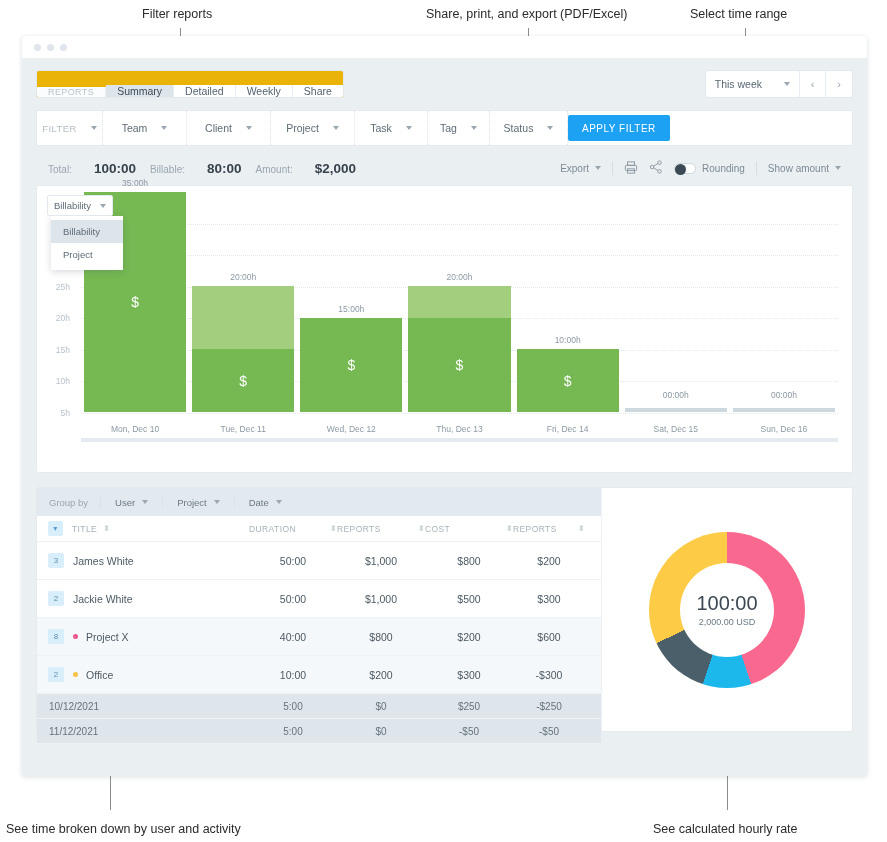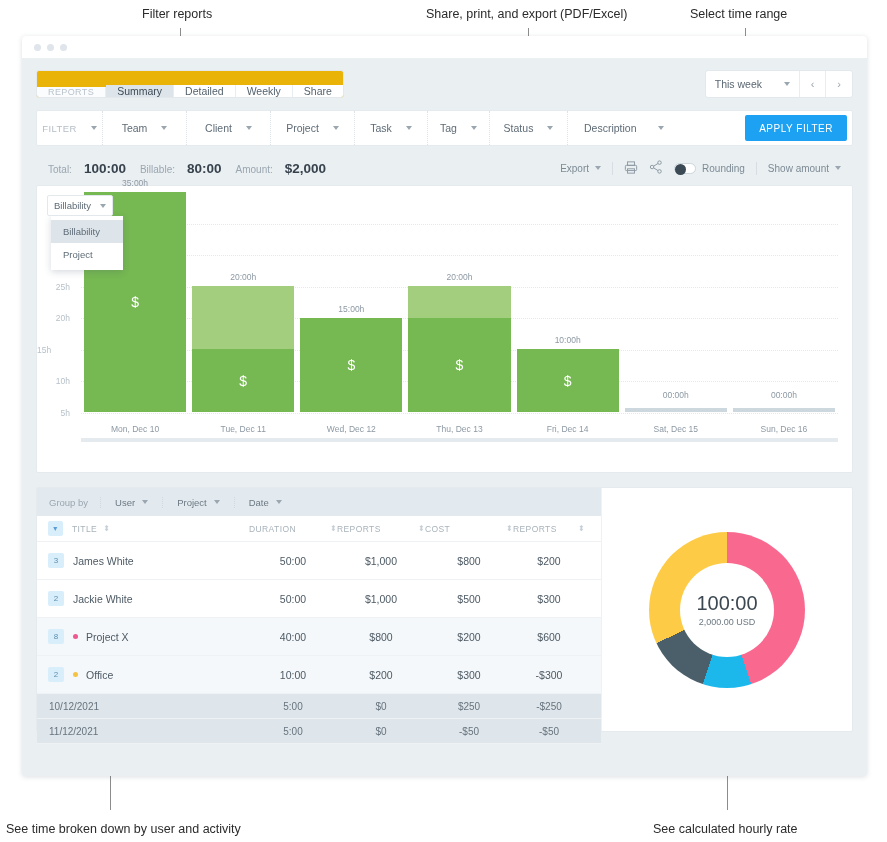--- a/index.html
+++ b/index.html
@@ -155,21 +155,21 @@
     margin: 9px 14px 0;
     height: 26px;
     display: flex;
     align-items: center;
     gap: 14px;
     padding-left: 12px;
     font-size: 10px;
     color: #9aa6b0;
   }
   .summary b { font-size: 13.5px; color: #37424c; font-weight: bold; }
-  .sumgroup { display: flex; align-items: baseline; gap: 12px; }
+  .sumgroup { display: flex; align-items: baseline; gap: 22px; }
 
   .tools {
     margin-left: auto;
     display: flex;
     align-items: center;
     gap: 11px;
     font-size: 10px;
     color: #7d8b95;
     padding-right: 12px;
   }
@@ -460,24 +460,20 @@
       <span>Task</span>
       <span class="caret"></span>
     </div>
     <div class="fcell" style="width:62px;">
       <span>Tag</span>
       <span class="caret"></span>
     </div>
     <div class="fcell" style="width:78px;">
       <span>Status</span>
       <span class="caret"></span>
-    </div>
-    <div class="fcell desc">
-      <span>Description</span>
-      <span class="caret" style="margin-left:7px;"></span>
     </div>
     <div class="applybtn">APPLY FILTER</div>
   </div>
 
   <div class="summary">
     <div class="sumgroup">
       <span>Total:</span>
       <b>100:00</b>
     </div>
     <div class="sumgroup">
@@ -533,21 +529,21 @@
       <div>Project</div>
     </div>
 
     <div class="plot">
       <div id="gridlines">
           <div class="gridline" style="top: 188.571px; left: 44px; right: 8px;"></div>
           <div class="ylabel" style="position: absolute; left: 0px; width: 40px; text-align: right; top: 188.571px; right: auto;">5h</div>
           <div class="gridline" style="top: 157.143px; left: 44px; right: 8px;"></div>
           <div class="ylabel" style="position: absolute; left: 0px; width: 40px; text-align: right; top: 157.143px; right: auto;">10h</div>
           <div class="gridline" style="top: 125.714px; left: 44px; right: 8px;"></div>
-          <div class="ylabel" style="position: absolute; left: 0px; width: 40px; top: 125.714px; right: auto;">15h</div>
+          <div class="ylabel" style="position: absolute; left: 0px; width: 40px; text-align: right; top: 125.714px; right: auto;">15h</div>
           <div class="gridline" style="top: 94.2857px; left: 44px; right: 8px;"></div>
           <div class="ylabel" style="position: absolute; left: 0px; width: 40px; text-align: right; top: 94.2857px; right: auto;">20h</div>
           <div class="gridline" style="top: 62.8571px; left: 44px; right: 8px;"></div>
           <div class="ylabel" style="position: absolute; left: 0px; width: 40px; text-align: right; top: 62.8571px; right: auto;">25h</div>
           <div class="gridline" style="top: 31.4286px; left: 44px; right: 8px;"></div>
           <div class="ylabel" style="position: absolute; left: 0px; width: 40px; text-align: right; top: 31.4286px; right: auto;">30h</div>
           <div class="gridline" style="top: 0px; left: 44px; right: 8px;"></div>
           <div class="ylabel" style="position: absolute; left: 0px; width: 40px; text-align: right; top: 0px; right: auto;">35h</div>
         </div>
       <div class="axisline"></div>

